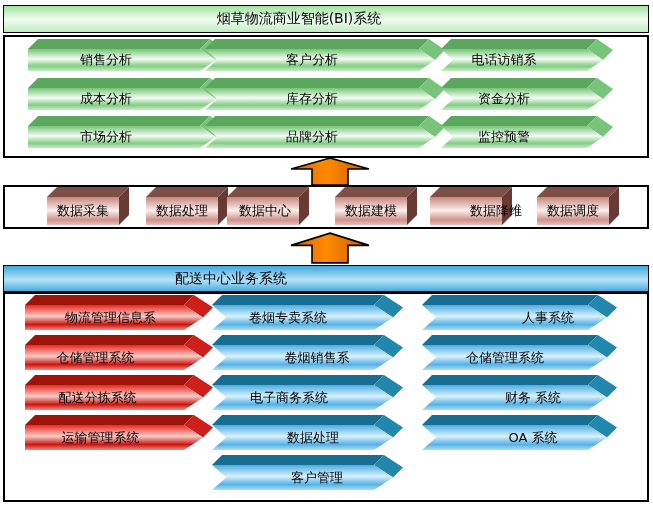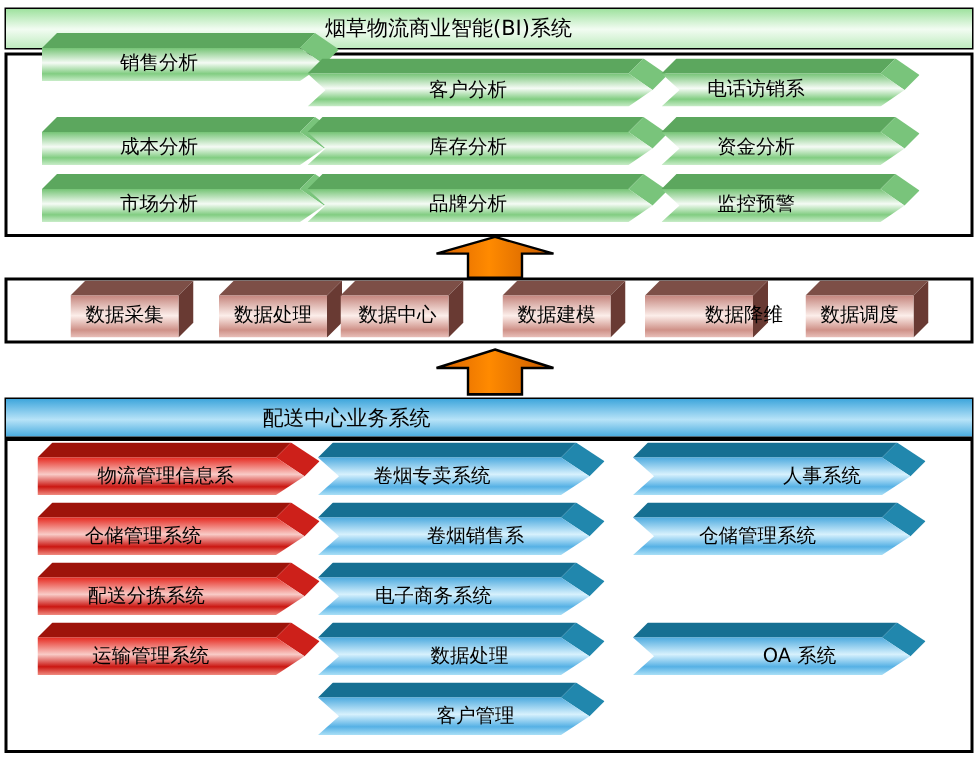--- a/index.html
+++ b/index.html
@@ -62,21 +62,21 @@
       </linearGradient>
     </defs>
   </svg>
 
   <div class="hdr hdr-green">
     <span class="hdr-title">烟草物流商业智能(BI)系统</span>
   </div>
 
   <div class="sect box-top"></div>
 
-  <div class="arw" style="left:28px;top:22px">
+  <div class="arw" style="left:28px;top:39px">
       <svg width="198" height="32" viewBox="0 0 198 32">
         <polygon points="0,10 172,10 182,0 10,0" fill="#5ca75e"></polygon>
         <polygon points="172,10 188,21 198,11 182,0" fill="#79c47b"></polygon>
         <polygon points="0,10 172,10 188,21 172,32 0,32" fill="url(#gfg)"></polygon>
       </svg>
     <span class="lbl" style="left: 0px; top: 10px; width: 172px; height: 22px; line-height: 22px; margin-left: -8px;">销售分析</span>
   </div>
   <div class="arw" style="left:28px;top:116px">
       <svg width="198" height="32" viewBox="0 0 198 32">
         <polygon points="0,10 172,10 182,0 10,0" fill="#5ca75e"></polygon>
@@ -292,20 +292,28 @@
     <span class="lbl" style="left: 16px; top: 10px; width: 166px; height: 25px; line-height: 25px; margin-left: 27px;">人事系统</span>
   </div>
   <div class="arw" style="left:422px;top:335px">
       <svg width="195" height="35" viewBox="0 0 195 35">
         <polygon points="0,10 166,10 176,0 10,0" fill="#166f92"></polygon>
         <polygon points="166,10 185,22.5 195,12.5 176,0" fill="#2187ad"></polygon>
         <polygon points="0,10 166,10 185,22.5 166,35 0,35 14,22.5" fill="url(#gfb)"></polygon>
       </svg>
     <span class="lbl" style="left: 0px; top: 10px; width: 166px; height: 25px; line-height: 25px; margin-left: 0px;">仓储管理系统</span>
   </div>
+  <div class="arw" style="left:422px;top:375px">
+      <svg width="195" height="35" viewBox="0 0 195 35">
+        <polygon points="0,10 166,10 176,0 10,0" fill="#166f92"></polygon>
+        <polygon points="166,10 185,22.5 195,12.5 176,0" fill="#2187ad"></polygon>
+        <polygon points="0,10 166,10 185,22.5 166,35 0,35 14,22.5" fill="url(#gfb)"></polygon>
+      </svg>
+    <span class="lbl" style="left: 0px; top: 10px; width: 166px; height: 25px; line-height: 25px; margin-left: 28px;">财务 系统</span>
+  </div>
   <div class="arw" style="left:422px;top:415px">
       <svg width="195" height="35" viewBox="0 0 195 35">
         <polygon points="0,10 166,10 176,0 10,0" fill="#166f92"></polygon>
         <polygon points="166,10 185,22.5 195,12.5 176,0" fill="#2187ad"></polygon>
         <polygon points="0,10 166,10 185,22.5 166,35 0,35 14,22.5" fill="url(#gfb)"></polygon>
       </svg>
     <span class="lbl" style="left: 0px; top: 10px; width: 166px; height: 25px; line-height: 25px; margin-left: 28px;">OA 系统</span>
   </div>
 
 </div>

